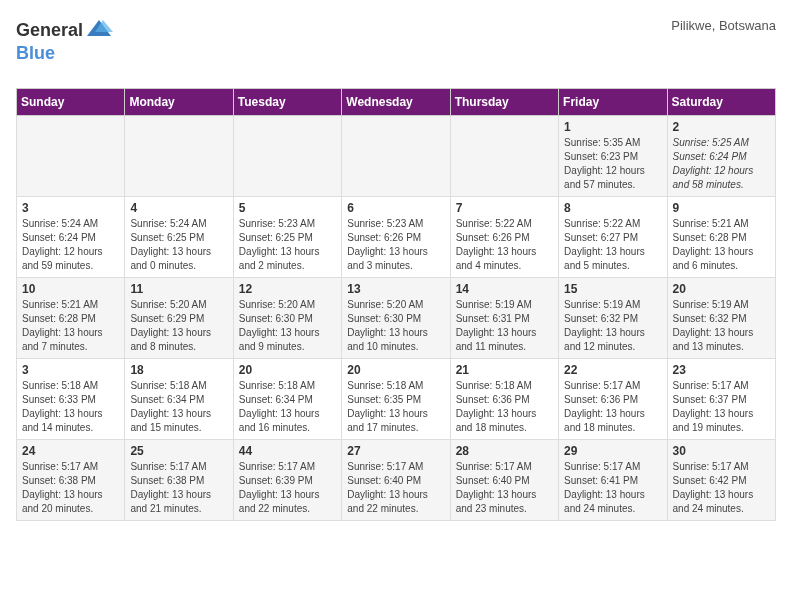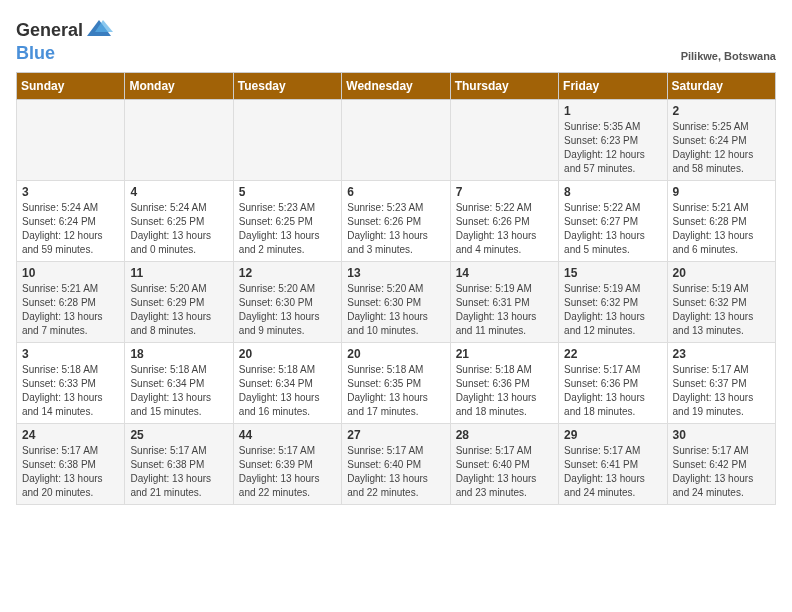--- a/index.html
+++ b/index.html
@@ -6,22 +6,22 @@
     body {
       font-family: Arial, sans-serif;
       background: #fff;
       width: 792px;
       min-height: 612px;
       padding: 16px;
     }
     .header {
       display: flex;
       justify-content: space-between;
-      align-items: flex-end;
-      margin-bottom: 10px;
+      align-items: flex-start;
+      margin-bottom: 26px;
     }
     .logo {
       display: flex;
       align-items: center;
     }
     .logo-text-general {
       font-size: 18px;
       font-weight: bold;
       color: #333;
       line-height: 1;
@@ -40,32 +40,31 @@
     .title-area {
       text-align: right;
     }
     .month-title {
       font-size: 36px;
       font-weight: bold;
       color: #333;
       line-height: 1.1;
     }
     .location {
-      font-size: 11px;
+      font-size: 13px;
       color: #555;
       margin-top: 2px;
-      font-weight: bold;
     }
     table {
       width: 100%;
       border-collapse: collapse;
       table-layout: fixed;
     }
     thead tr th {
-      background-color: #a16207;
+      background-color: #701a75;
       color: #fff;
       font-size: 12px;
       font-weight: bold;
       padding: 6px 4px;
       text-align: left;
       border: 1px solid #ccc;
     }
     tbody tr td {
       vertical-align: top;
       border: 1px solid #ddd;
@@ -138,21 +137,21 @@
         <td class="empty-cell"></td>
         <td>
           <span class="day-num">1</span>
           <div class="day-info" style="white-space: pre-line;">Sunrise: 5:35 AM
 Sunset: 6:23 PM
 Daylight: 12 hours
 and 57 minutes.</div>
         </td>
         <td>
           <span class="day-num">2</span>
-          <div class="day-info" style="white-space: pre-line;">Sunrise: 5:25 AM
+          <div class="day-info" style="white-space: pre-line; font-style: italic;">Sunrise: 5:25 AM
 Sunset: 6:24 PM
 Daylight: 12 hours
 and 58 minutes.</div>
         </td>
       </tr>
       <tr>
         <td>
           <span class="day-num">3</span>
           <div class="day-info" style="white-space: pre-line;">Sunrise: 5:24 AM
 Sunset: 6:24 PM

